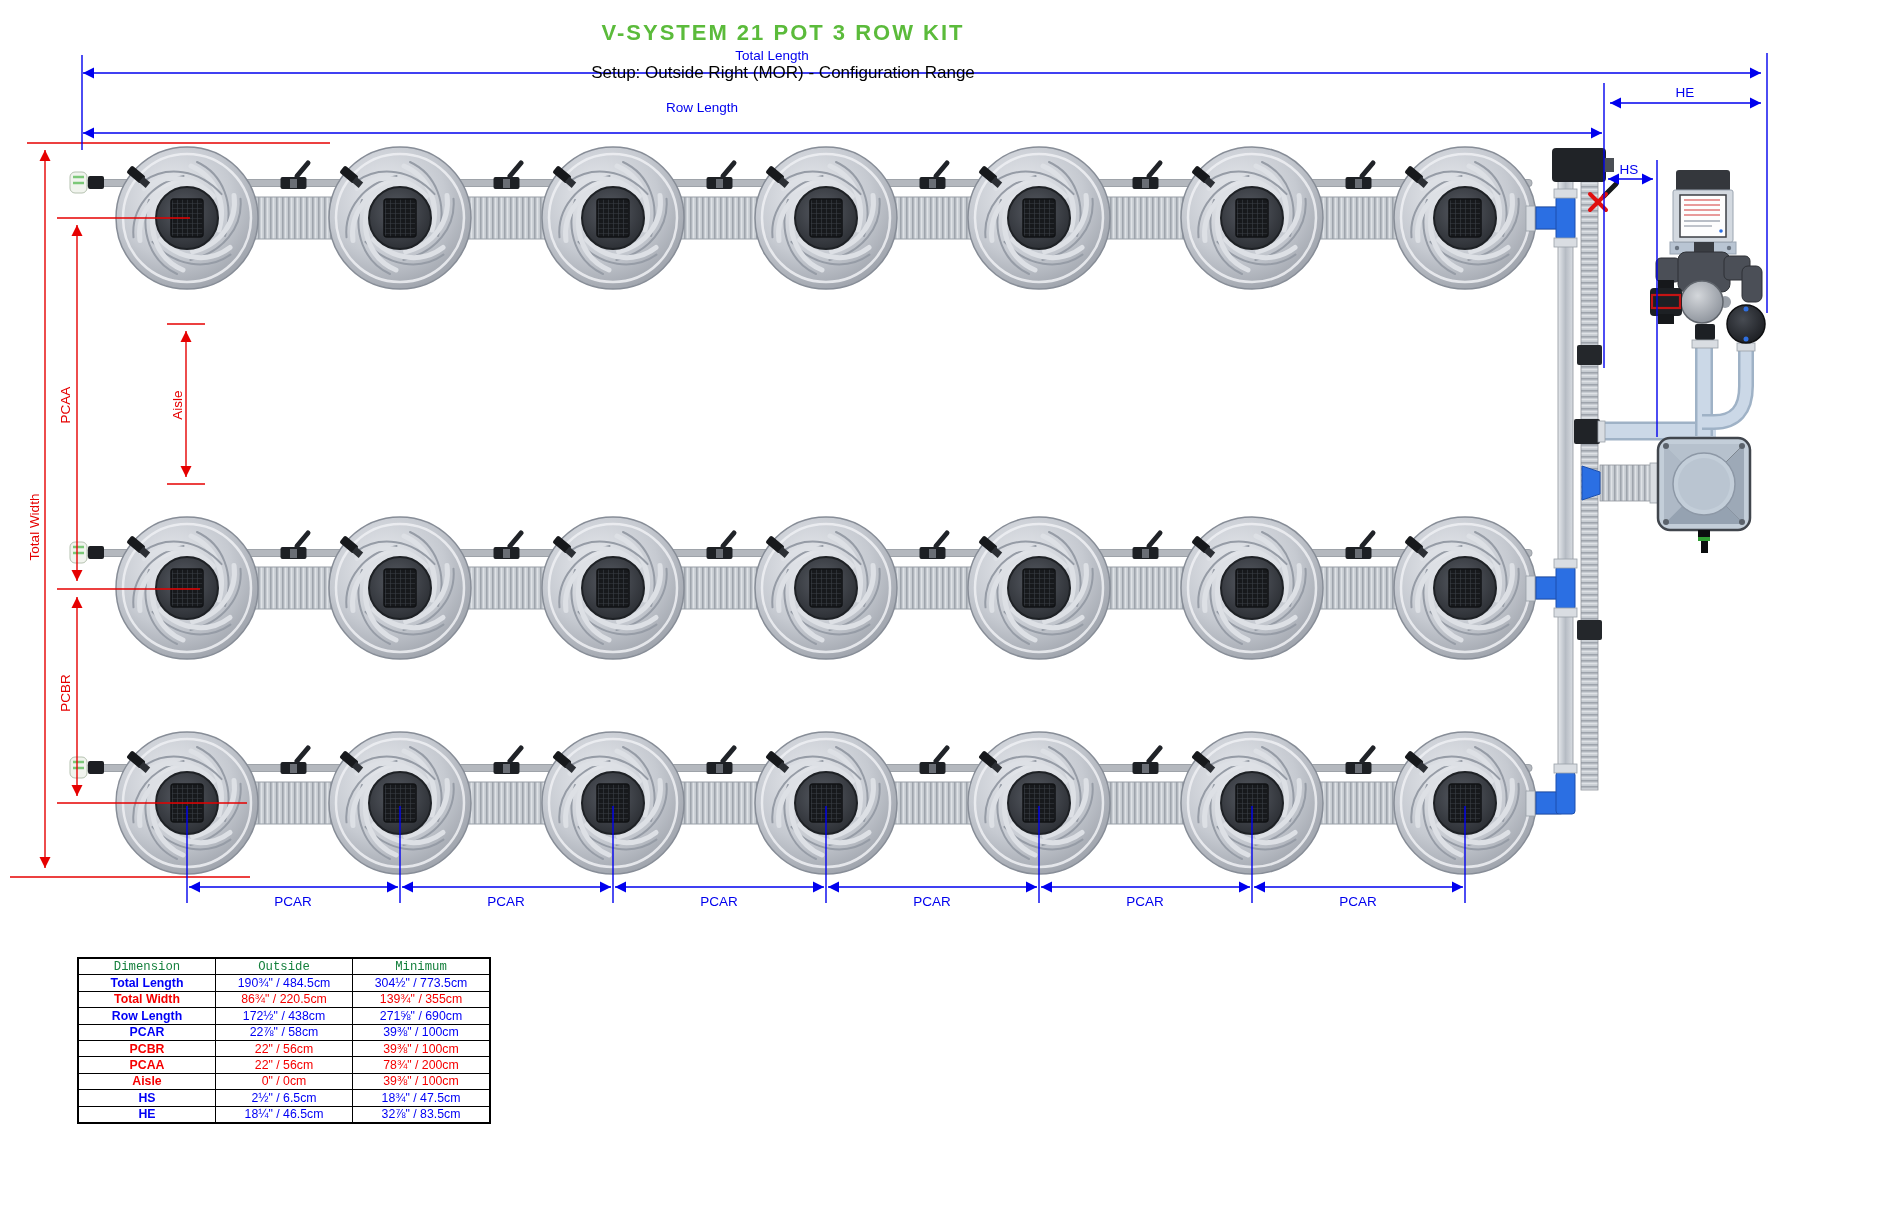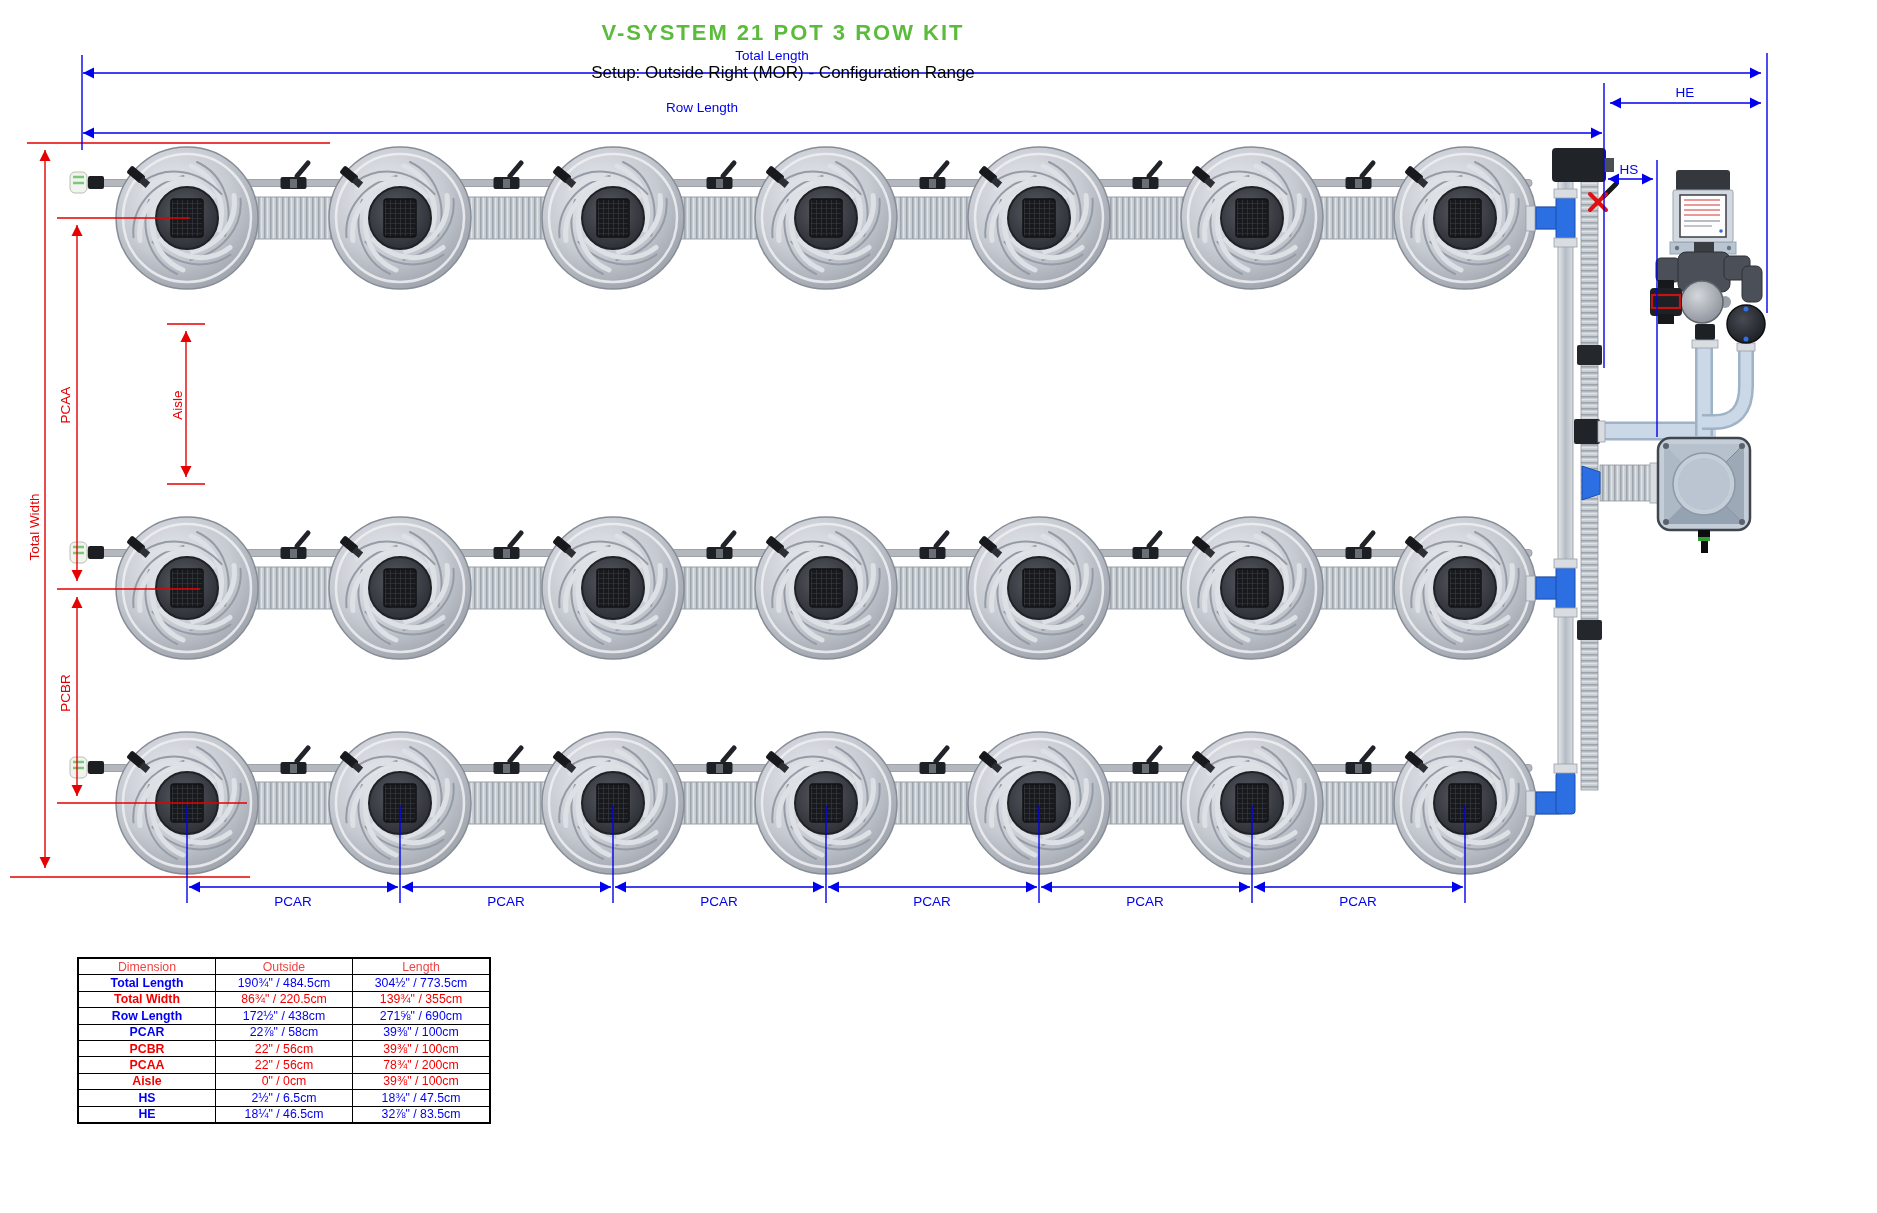--- a/index.html
+++ b/index.html
@@ -10,21 +10,21 @@
   #main-title{font-size:22px;font-weight:bold;letter-spacing:2px;color:#5bbb3b;}
   #sub-title{font-size:17px;color:#000;margin-top:17px;}
   .dimtext{font-size:13.5px;font-family:"Liberation Sans",sans-serif;}
   .dimB{fill:#0000ee;}
   .dimR{fill:#e60000;}
   
   #dim-table{position:absolute;left:77px;top:957px;border-collapse:collapse;table-layout:fixed;}
   #dim-table td,#dim-table th{border:1.6px solid #000;width:136px;height:15.4px;padding:0;
       text-align:center;vertical-align:middle;font-size:12.3px;line-height:1;}
   #dim-table{border:2px solid #000;}
-  #dim-table th{font-weight:normal;color:#ef4444;}
+  #dim-table th{font-weight:normal;color:#15803d;font-family:Liberation Mono, monospace;}
   .lbl{font-weight:bold;}
   .c-blue{color:#0000f5;}
   .c-red{color:#f50000;}
 </style>
 </head>
 <body>
 
 <div id="stage">
 
 <svg id="diagram-svg" width="1877" height="1213" viewBox="0 0 1877 1213">
@@ -352,21 +352,21 @@
 <div id="title-block">
   <div id="main-title">V-SYSTEM 21 POT 3 ROW KIT</div>
   <div id="sub-title">Setup: Outside Right (MOR) - Configuration Range</div>
 </div>
 
 <table id="dim-table">
   <tbody>
         <tr>
     <th>Dimension</th>
     <th>Outside</th>
-    <th>Length</th>
+    <th>Minimum</th>
   </tr>
   <tr>
     <td class="lbl c-blue">Total Length</td>
     <td class="c-blue">190¾" / 484.5cm</td>
     <td class="c-blue">304½" / 773.5cm</td>
   </tr>
   <tr>
     <td class="lbl c-red">Total Width</td>
     <td class="c-red">86¾" / 220.5cm</td>
     <td class="c-red">139¾" / 355cm</td>

